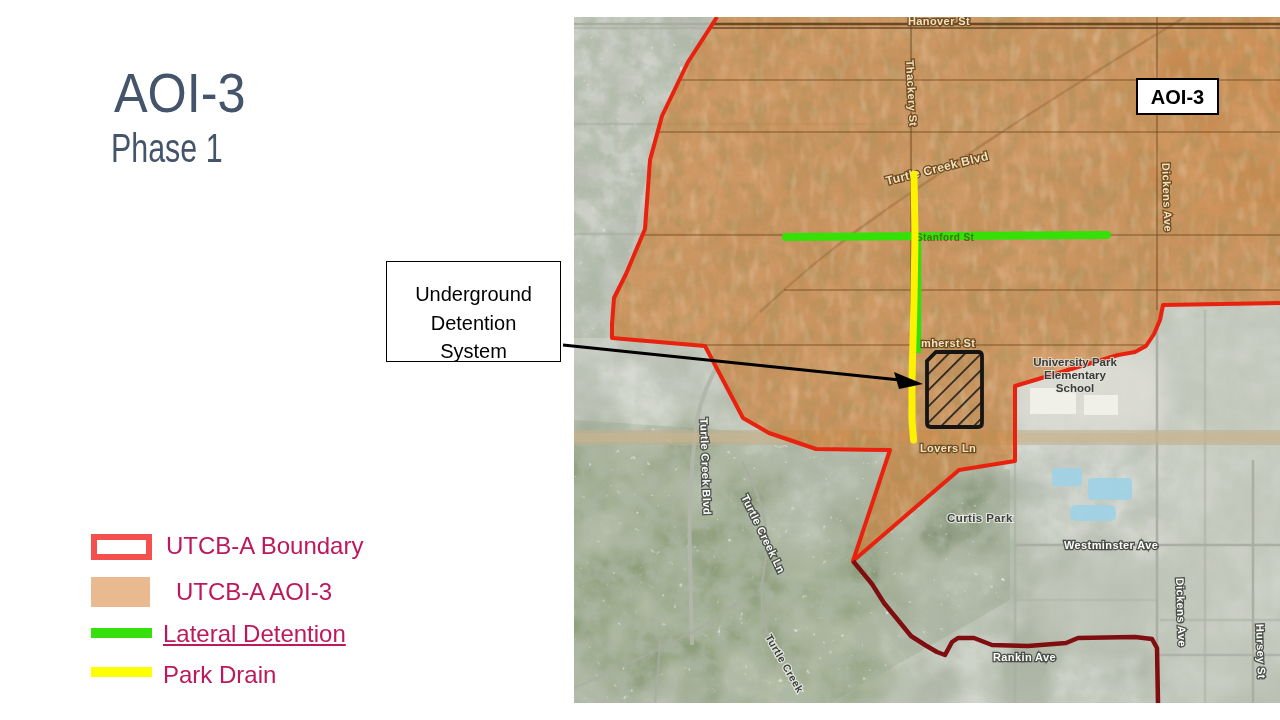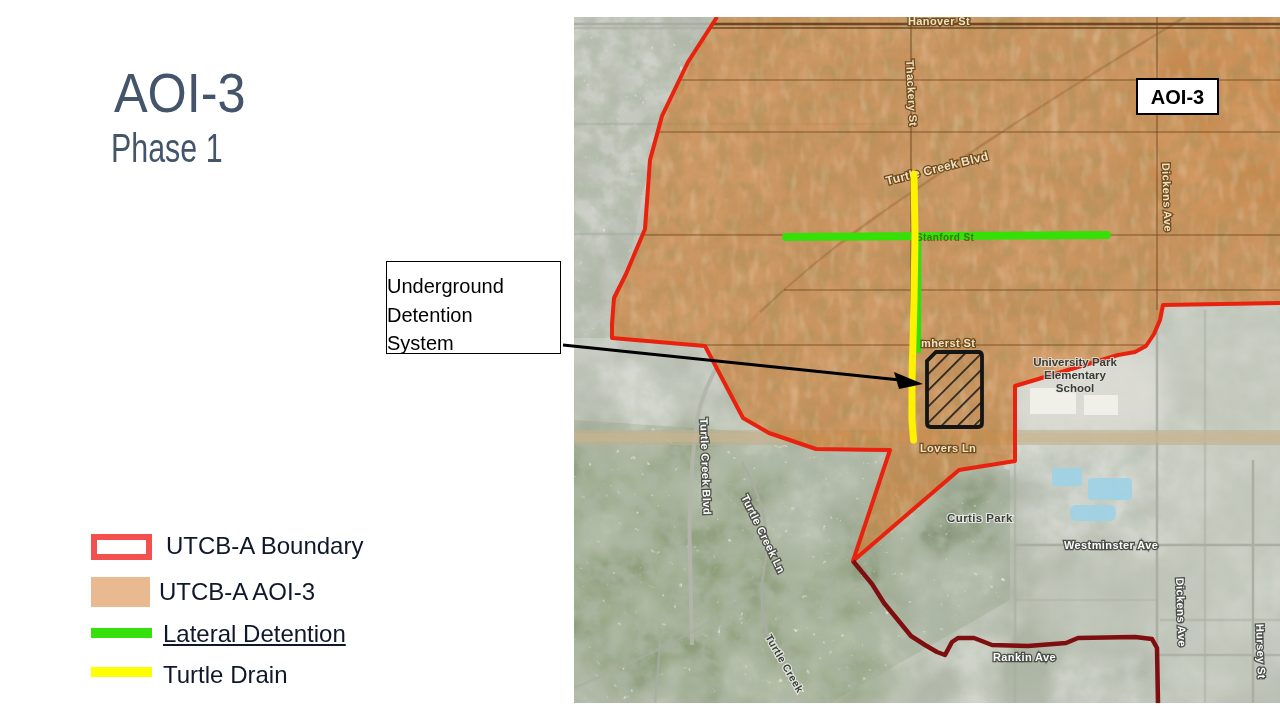--- a/index.html
+++ b/index.html
@@ -3,24 +3,24 @@
 <meta charset="utf-8">
 <style>
   html,body{margin:0;padding:0;}
   body{width:1280px;height:720px;background:#fff;overflow:hidden;position:relative;
        font-family:"Liberation Sans", sans-serif;}
   .abs{position:absolute;}
   #title{left:114px;top:60px;font-size:56px;color:#44546A;transform-origin:left top;transform:scale(0.90,1.0);}
   #subtitle{left:111px;top:126px;font-size:40px;color:#44546A;transform-origin:left top;transform:scale(0.76,1.0);}
   #labelbox{left:386px;top:261px;width:173px;height:81px;background:#fff;
     border:1.6px solid #000;color:#000;font-size:20px;line-height:28.5px;
-    padding-top:10px;}
-  .legtext{font-size:24px;color:#0f172a;}
+    text-align:center;padding-top:18px;}
+  .legtext{font-size:24px;color:#be185d;}
   #leg1t{left:166px;top:532px;}
-  #leg2t{left:159px;top:578px;text-align:center;}
+  #leg2t{left:176px;top:578px;text-align:center;}
   #leg3t{left:163px;top:620px;text-decoration:underline;}
   #leg4t{left:163px;top:661px;}
   #leg1{left:91px;top:534px;width:61px;height:26px;border:6px solid #F4514E;background:#fff;box-sizing:border-box;}
   #leg2{left:91px;top:577px;width:59px;height:30px;background:#E9B98F;}
   #leg3{left:91px;top:628px;width:61px;height:10px;background:#36E00C;}
   #leg4{left:91px;top:667px;width:61px;height:10px;background:#FFFF00;}
   svg{position:absolute;left:0;top:0;}
   text{font-family:"Liberation Sans", sans-serif;}
   .slab{font-size:11px;font-weight:bold;letter-spacing:.4px;paint-order:stroke;}
   .or{fill:#F2E2BE;stroke:#6E4B20;stroke-width:2.6px;}
@@ -217,13 +217,13 @@
 <div class="abs" id="title">AOI-3</div>
 <div class="abs" id="subtitle">Phase 1</div>
 <div class="abs" id="labelbox">Underground<br>Detention<br>System</div>
 <div class="abs" id="leg1"></div>
 <div class="abs" id="leg2"></div>
 <div class="abs" id="leg3"></div>
 <div class="abs" id="leg4"></div>
 <div class="abs legtext" id="leg1t">UTCB-A Boundary</div>
 <div class="abs legtext" id="leg2t">UTCB-A AOI-3</div>
 <div class="abs legtext" id="leg3t">Lateral Detention</div>
-<div class="abs legtext" id="leg4t">Turtle Drain</div>
+<div class="abs legtext" id="leg4t">Park Drain</div>
 
 </body></html>

